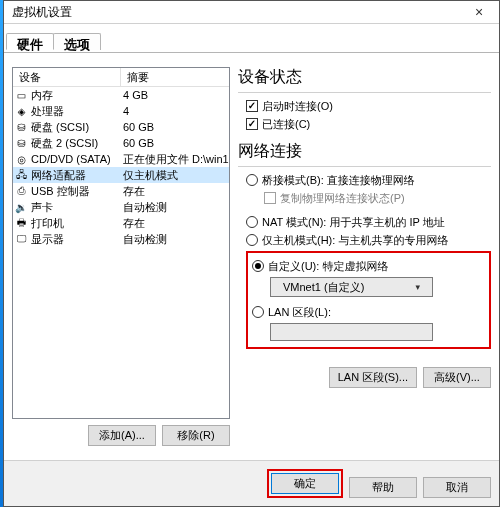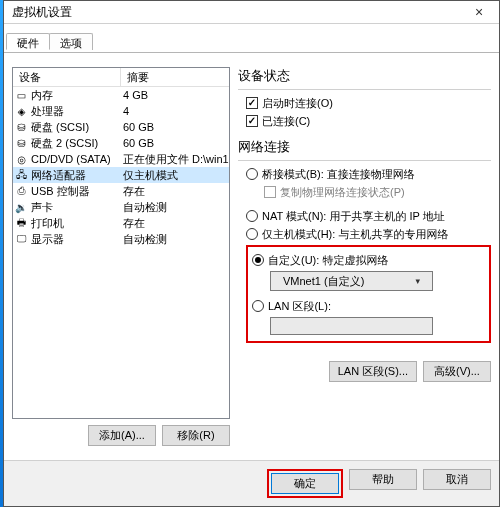--- a/index.html
+++ b/index.html
@@ -45,21 +45,22 @@
     font-size: 14px;
     color: #333;
   }
 
   .tabs {
     display: flex;
     height: 20px;
     border-bottom: 1px solid #b5b5b5;
     padding-left: 2px;
     padding-top: 2px;
-    font-size: 11px;
+    font-size: 13px;
+    font-weight: bold;
   }
   .tab {
     padding: 2px 10px 0 10px;
     border: 1px solid #b5b5b5;
     border-bottom: none;
     margin-right: -1px;
     background: #fdfdfd;
     border-top-left-radius: 2px;
     border-top-right-radius: 2px;
     position: relative;
@@ -168,21 +169,21 @@
     flex: 1;
     display: flex;
     flex-direction: column;
     font-size: 11px;
     min-width: 0;
   }
   .group {
     margin-bottom: 8px;
   }
   .group-title {
-    font-size: 13px;
+    font-size: 16px;
     margin-bottom: 4px;
     position: relative;
   }
   .group-box {
     padding-left: 8px;
   }
   .chkline, .radline {
     display: flex;
     align-items: center;
     height: 18px;
@@ -260,20 +261,21 @@
     margin-top: 10px;
   }
 
   .footer {
     border-top: 1px solid #d0d0d0;
     padding: 8px;
     display: flex;
     justify-content: flex-end;
     gap: 6px;
     background: #f0f0f0;
+    align-items: flex-end;
   }
   .footer .highlight {
     border: 2px solid #d00;
     padding: 2px;
     display: inline-flex;
   }
   hr.sep {
     border: none;
     border-top: 1px solid #d0d0d0;
     margin: 0 0 4px 0;

